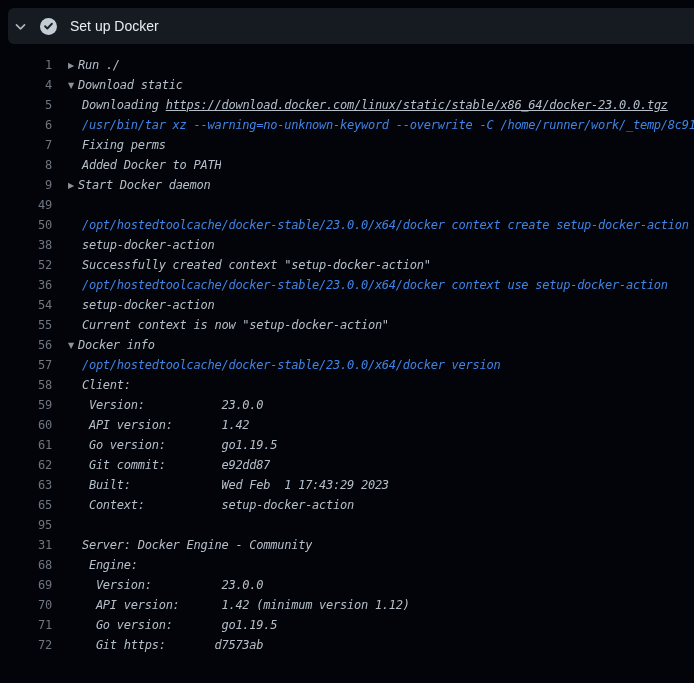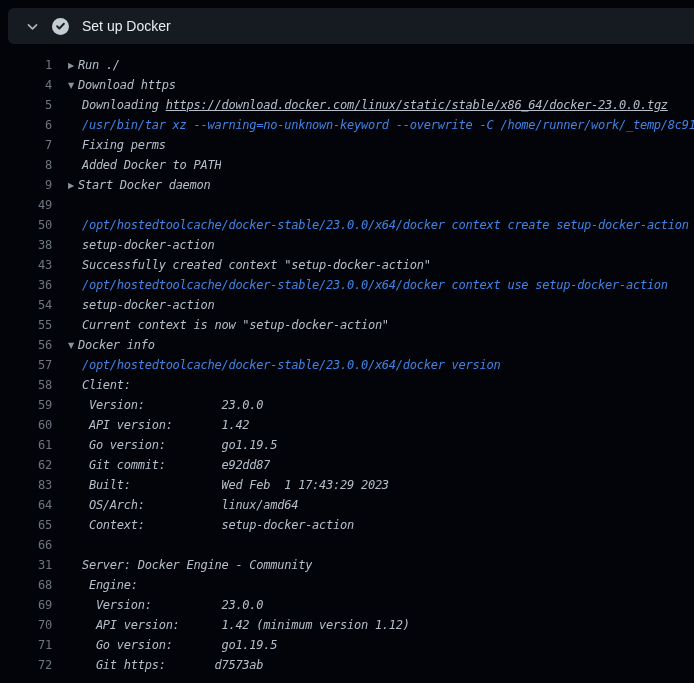--- a/index.html
+++ b/index.html
@@ -18,21 +18,21 @@
   html,body { width:694px; height:683px; overflow:hidden; }
   body {
     background: var(--page-bg);
     font-family: "DejaVu Sans Mono", "Liberation Mono", monospace;
   }
   .step-header {
     position:absolute; top:8px; left:8px; width:686px; height:36px;
     background: var(--header-bg);
     border-radius:6px 0 0 6px;
     display:flex; align-items:center;
-    padding-left:18px; gap:13px;
+    padding-left:6px; gap:13px;
     cursor:pointer;
   }
   .step-title {
     font-family:"Liberation Sans","DejaVu Sans",sans-serif;
     font-size:14px; font-weight:400; color:var(--title-color);
     margin-left:0px;
   }
   .icon-box { display:flex; align-items:center; justify-content:center; }
   .log-area {
     position:absolute; top:55px; left:0; width:694px;
@@ -80,43 +80,42 @@
     <svg width="17" height="17" viewBox="0 0 16 16">
       <circle cx="8" cy="8" r="8" fill="var(--check-circle)"></circle>
       <path d="M11.2 5.4 L6.9 9.9 L4.8 7.8" stroke="var(--check-mark)" stroke-width="1.8" fill="none" stroke-linecap="round" stroke-linejoin="round"></path>
     </svg>
   </span>
   <span class="step-title">Set up Docker</span>
 </div>
 
 <div class="log-area">
     <div class="line group-row"><span class="lnum">1</span><div class="lcontent"><span class="arrow">▶</span><span>Run ./</span></div></div>
-    <div class="line group-row"><span class="lnum">4</span><div class="lcontent"><span class="arrow">▼</span><span>Download https</span></div></div>
+    <div class="line group-row"><span class="lnum">4</span><div class="lcontent"><span class="arrow">▼</span><span>Download static</span></div></div>
     <div class="line"><span class="lnum">5</span><div class="lcontent"><span>  Downloading </span><a class="loglink">https://download.docker.com/linux/static/stable/x86_64/docker-23.0.0.tgz</a></div></div>
     <div class="line"><span class="lnum">6</span><div class="lcontent"><span class="cmd">  /usr/bin/tar xz --warning=no-unknown-keyword --overwrite -C /home/runner/work/_temp/8c91</span></div></div>
     <div class="line"><span class="lnum">7</span><div class="lcontent"><span>  Fixing perms</span></div></div>
     <div class="line"><span class="lnum">8</span><div class="lcontent"><span>  Added Docker to PATH</span></div></div>
     <div class="line group-row"><span class="lnum">9</span><div class="lcontent"><span class="arrow">▶</span><span>Start Docker daemon</span></div></div>
     <div class="line group-row"><span class="lnum">49</span></div>
     <div class="line"><span class="lnum">50</span><div class="lcontent"><span class="cmd">  /opt/hostedtoolcache/docker-stable/23.0.0/x64/docker context create setup-docker-action</span></div></div>
     <div class="line"><span class="lnum">38</span><div class="lcontent"><span>  setup-docker-action</span></div></div>
-    <div class="line"><span class="lnum">43</span><div class="lcontent"><span>  Successfully created context "setup-docker-action"</span></div></div>
+    <div class="line"><span class="lnum">52</span><div class="lcontent"><span>  Successfully created context "setup-docker-action"</span></div></div>
     <div class="line"><span class="lnum">36</span><div class="lcontent"><span class="cmd">  /opt/hostedtoolcache/docker-stable/23.0.0/x64/docker context use setup-docker-action</span></div></div>
     <div class="line"><span class="lnum">54</span><div class="lcontent"><span>  setup-docker-action</span></div></div>
     <div class="line"><span class="lnum">55</span><div class="lcontent"><span>  Current context is now "setup-docker-action"</span></div></div>
     <div class="line group-row"><span class="lnum">56</span><div class="lcontent"><span class="arrow">▼</span><span>Docker info</span></div></div>
     <div class="line"><span class="lnum">57</span><div class="lcontent"><span class="cmd">  /opt/hostedtoolcache/docker-stable/23.0.0/x64/docker version</span></div></div>
     <div class="line"><span class="lnum">58</span><div class="lcontent"><span>  Client:</span></div></div>
     <div class="line"><span class="lnum">59</span><div class="lcontent"><span>   Version:           23.0.0</span></div></div>
     <div class="line"><span class="lnum">60</span><div class="lcontent"><span>   API version:       1.42</span></div></div>
     <div class="line"><span class="lnum">61</span><div class="lcontent"><span>   Go version:        go1.19.5</span></div></div>
     <div class="line"><span class="lnum">62</span><div class="lcontent"><span>   Git commit:        e92dd87</span></div></div>
-    <div class="line"><span class="lnum">83</span><div class="lcontent"><span>   Built:             Wed Feb  1 17:43:29 2023</span></div></div>
-    <div class="line"><span class="lnum">64</span><div class="lcontent"><span>   OS/Arch:           linux/amd64</span></div></div>
+    <div class="line"><span class="lnum">63</span><div class="lcontent"><span>   Built:             Wed Feb  1 17:43:29 2023</span></div></div>
     <div class="line"><span class="lnum">65</span><div class="lcontent"><span>   Context:           setup-docker-action</span></div></div>
-    <div class="line"><span class="lnum">66</span><div class="lcontent"><span></span></div></div>
+    <div class="line"><span class="lnum">95</span><div class="lcontent"><span></span></div></div>
     <div class="line"><span class="lnum">31</span><div class="lcontent"><span>  Server: Docker Engine - Community</span></div></div>
     <div class="line"><span class="lnum">68</span><div class="lcontent"><span>   Engine:</span></div></div>
     <div class="line"><span class="lnum">69</span><div class="lcontent"><span>    Version:          23.0.0</span></div></div>
     <div class="line"><span class="lnum">70</span><div class="lcontent"><span>    API version:      1.42 (minimum version 1.12)</span></div></div>
     <div class="line"><span class="lnum">71</span><div class="lcontent"><span>    Go version:       go1.19.5</span></div></div>
     <div class="line"><span class="lnum">72</span><div class="lcontent"><span>    Git https:       d7573ab</span></div></div>
   </div>
 
 </body></html>

